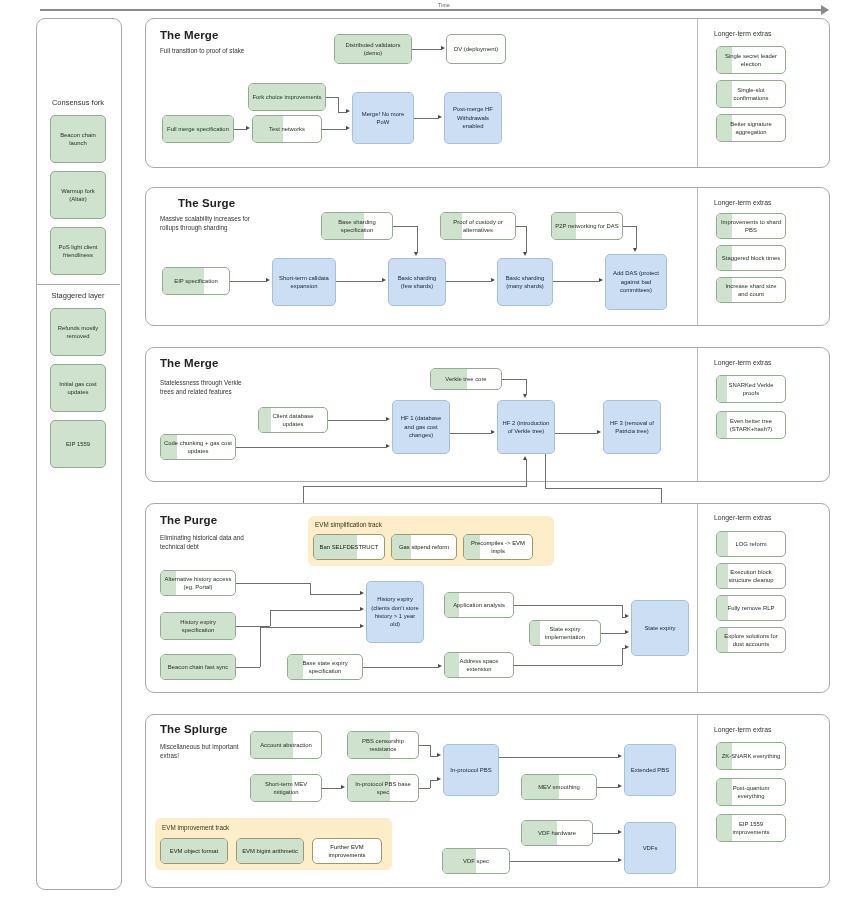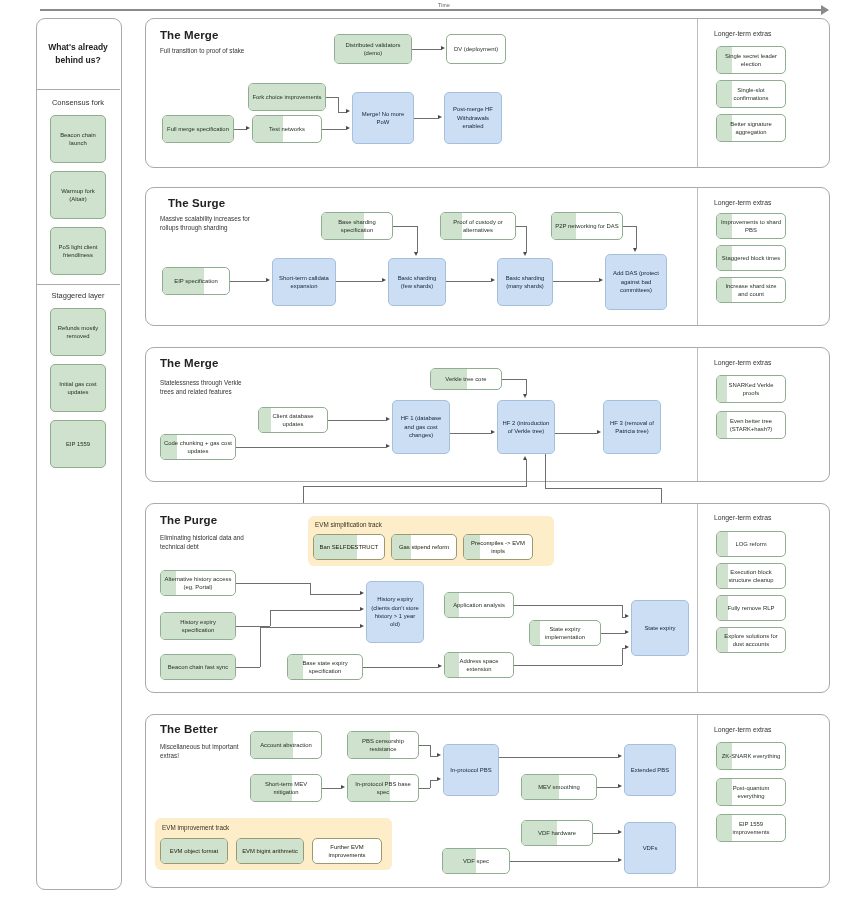--- a/index.html
+++ b/index.html
@@ -60,21 +60,20 @@
 </head>
 <body>
 
 <div id="canvas">
 
   <div class="timeline">
     <div class="timeline-label">Time</div>
   </div>
 
   <div class="rail"></div>
-  <div class="rail-head">What's already behind us?</div>
 
   <div class="rail-sec-title" style="top:98px">Consensus fork</div>
   <div class="node n-rail" style="left:50px;top:115px;width:56px;height:48px">
       <span>Beacon chain launch</span>
     </div>
   <div class="node n-rail" style="left:50px;top:171px;width:56px;height:48px">
       <span>Warmup fork (Altair)</span>
     </div>
   <div class="node n-rail" style="left:50px;top:227px;width:56px;height:48px">
       <span>PoS light client friendliness</span>
@@ -139,21 +138,21 @@
     </div>
   <div class="node n-green" style="--fill:22%;left:716px;top:80px;width:70px;height:28px">
       <span>Single-slot confirmations</span>
     </div>
   <div class="node n-green" style="--fill:22%;left:716px;top:114px;width:70px;height:28px">
       <span>Better signature aggregation</span>
     </div>
 
   <div class="panel" style="left:145px;top:187px;width:685px;height:139px"></div>
   <div class="panel-div" style="left:697px;top:188px;height:137px"></div>
-  <div class="phase-title" style="left:168px;top:197px">The Surge</div>
+  <div class="phase-title" style="left:178px;top:197px">The Surge</div>
   <div class="phase-sub" style="left:160px;top:214px">Massive scalability increases for rollups through sharding</div>
 
   <div class="node n-green" style="--fill:60%;left:321px;top:212px;width:72px;height:28px">
       <span>Base sharding specification</span>
     </div>
   <div class="node n-green" style="--fill:28%;left:440px;top:212px;width:76px;height:28px">
       <span>Proof of custody or alternatives</span>
     </div>
   <div class="node n-green" style="--fill:34%;left:551px;top:212px;width:72px;height:28px">
       <span>P2P networking for DAS</span>
@@ -347,21 +346,21 @@
     </div>
   <div class="node n-green" style="--fill:16%;left:716px;top:595px;width:70px;height:26px">
       <span>Fully remove RLP</span>
     </div>
   <div class="node n-green" style="--fill:16%;left:716px;top:627px;width:70px;height:26px">
       <span>Explore solutions for dust accounts</span>
     </div>
 
   <div class="panel" style="left:145px;top:714px;width:685px;height:174px"></div>
   <div class="panel-div" style="left:697px;top:715px;height:172px"></div>
-  <div class="phase-title" style="left:160px;top:723px">The Better</div>
+  <div class="phase-title" style="left:160px;top:723px">The Splurge</div>
   <div class="phase-sub" style="left:160px;top:742px">Miscellaneous but important extras!</div>
 
   <div class="node n-green" style="--fill:60%;left:250px;top:731px;width:72px;height:28px">
       <span>Account abstraction</span>
     </div>
   <div class="node n-green" style="--fill:60%;left:347px;top:731px;width:72px;height:28px">
       <span>PBS censorship resistance</span>
     </div>
   <div class="node n-green" style="--fill:58%;left:250px;top:774px;width:72px;height:28px">
       <span>Short-term MEV mitigation</span>

